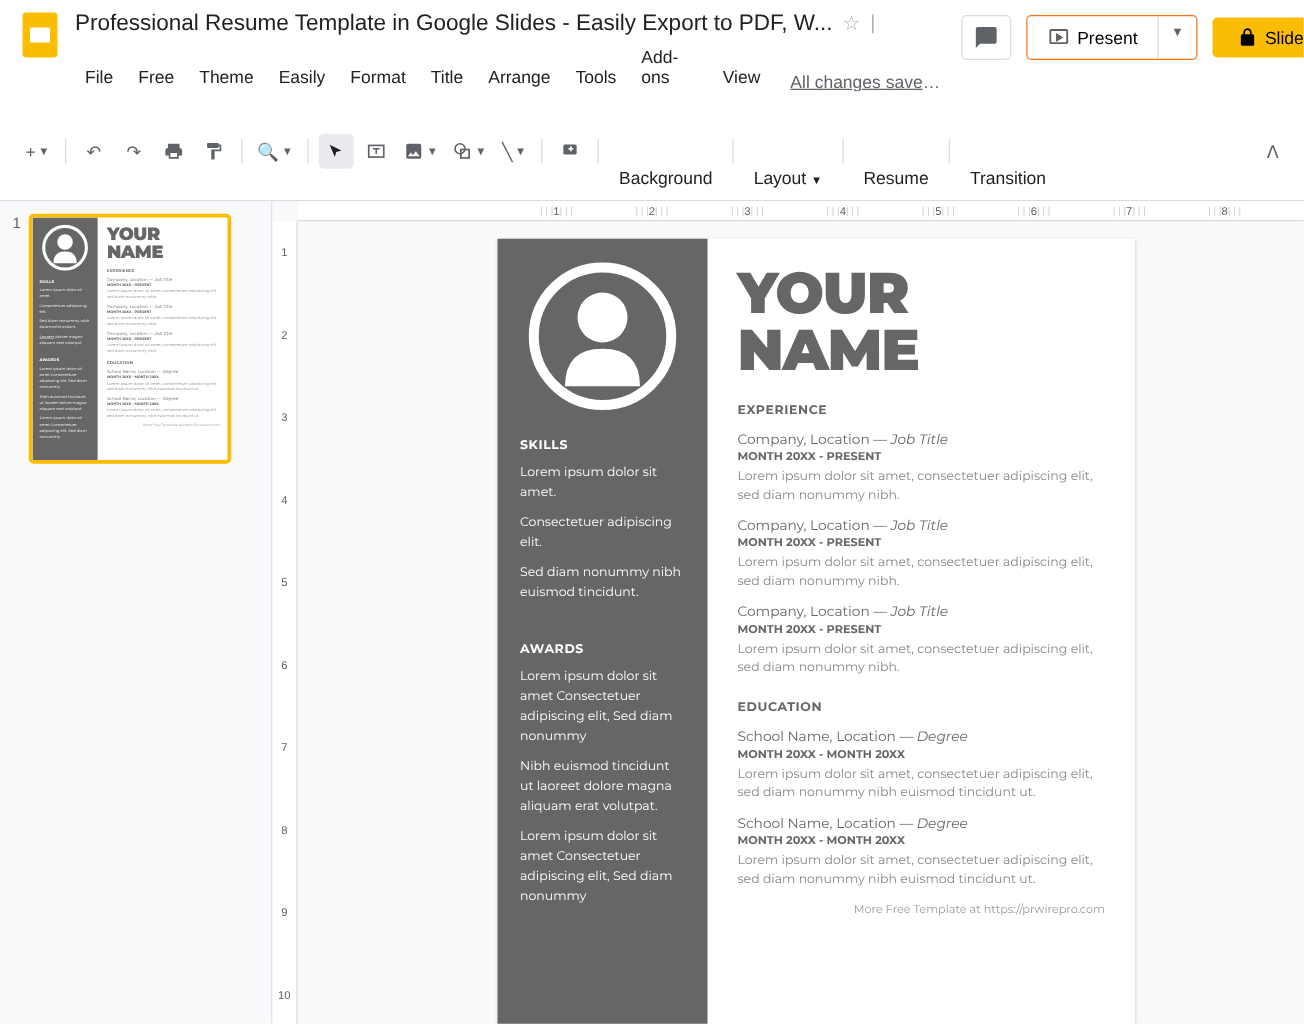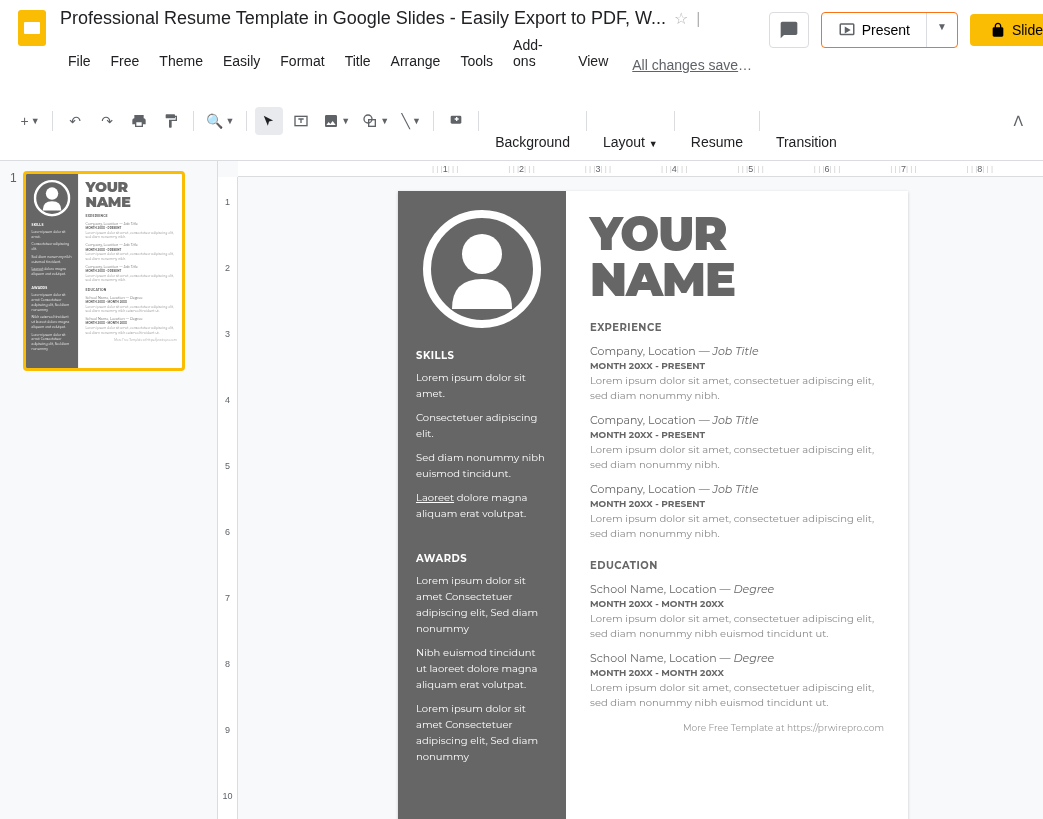--- a/index.html
+++ b/index.html
@@ -306,21 +306,20 @@
             <svg viewBox="0 0 120 120">
                 <circle cx="60" cy="60" r="55" fill="none" stroke="#fff" stroke-width="8"></circle>
                 <circle cx="60" cy="45" r="20" fill="#fff"></circle>
                 <path d="M30 100 Q30 70 60 70 Q90 70 90 100 Z" fill="#fff"></path>
               </svg>
           </div>
           <div class="section-h">SKILLS</div>
           <div class="body-text">Lorem ipsum dolor sit amet.</div>
           <div class="body-text">Consectetuer adipiscing elit.</div>
           <div class="body-text">Sed diam nonummy nibh euismod tincidunt.</div>
-          <div class="body-text"><u>Laoreet</u> dolore magna aliquam erat volutpat.</div>
           <div class="section-h" style="margin-top:30px">AWARDS</div>
           <div class="body-text">Lorem ipsum dolor sit amet Consectetuer adipiscing elit, Sed diam nonummy</div>
           <div class="body-text">Nibh euismod tincidunt ut laoreet dolore magna aliquam erat volutpat.</div>
           <div class="body-text">Lorem ipsum dolor sit amet Consectetuer adipiscing elit, Sed diam nonummy</div>
         </div>
         <div class="resume-right">
           <div class="name">YOUR</div>
           <div class="name">NAME</div>
           <div class="section-h-r">EXPERIENCE</div>
           <div id="exp-list">

